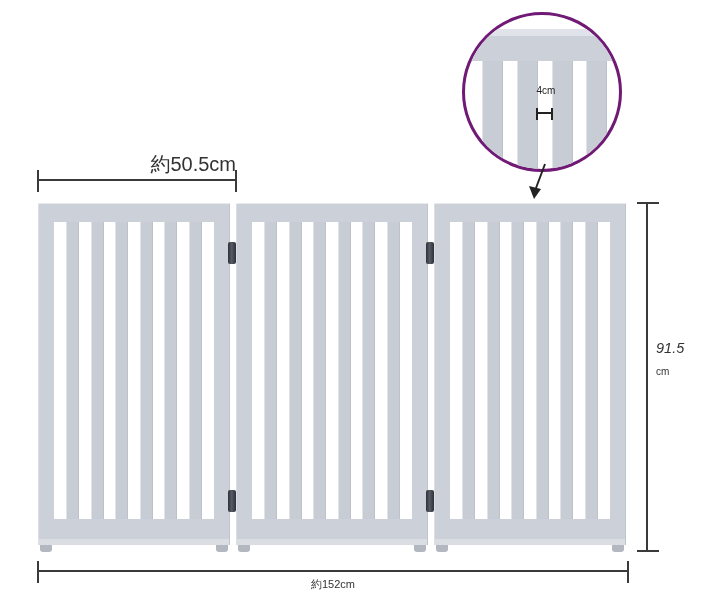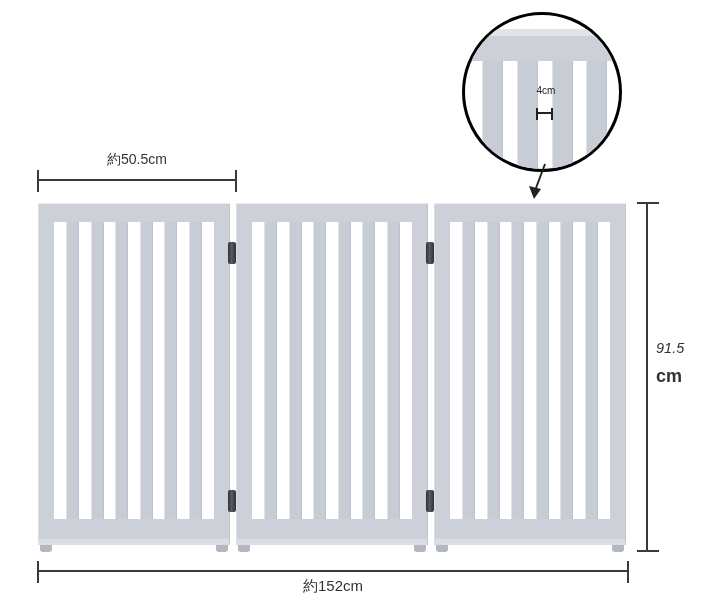--- a/index.html
+++ b/index.html
@@ -14,24 +14,24 @@
   .hdim::after{right:-1px;}
   .vdim{position:absolute;border-left:2px solid var(--line,#3a3a3a);}
   .vdim::before,.vdim::after{content:'';position:absolute;left:-11px;width:22px;border-top:2px solid var(--line,#3a3a3a);}
   .vdim::before{top:-1px;}
   .vdim::after{bottom:-1px;}
   .dim-top{left:38px;top:179px;width:198px;}
   .dim-bottom{left:38px;top:570px;width:590px;}
   .dim-right{left:646px;top:203px;height:348px;}
   
   .lbl{position:absolute;font-size:14px;color:#333;white-space:nowrap;}
-  .lbl-panel-width{left:38px;top:151px;width:198px;text-align:center;font-size:14px;}
-  .lbl-total-width{left:38px;top:577px;width:590px;text-align:center;font-size:15px;}
+  .lbl-panel-width{left:38px;top:151px;width:198px;text-align:right;font-size:20px;}
+  .lbl-total-width{left:38px;top:577px;width:590px;text-align:center;font-size:11px;}
   .lbl-height-value{left:656px;top:340px;font-size:14.5px;font-style:italic;}
-  .lbl-height-unit{left:656px;top:366px;font-size:18px;font-weight:bold;}
+  .lbl-height-unit{left:656px;top:366px;font-size:10px;}
   
   .gate{position:absolute;left:38px;top:203px;width:588px;height:342px;}
   .panel{
     position:absolute;top:0;width:192px;height:342px;background:var(--frame,#ccd1d9);
     box-shadow:inset 0 1px 0 rgba(255,255,255,.55), inset -1px 0 0 rgba(0,0,0,.06), inset 1px 0 0 rgba(255,255,255,.3);
   }
   .panel::after{content:'';position:absolute;left:1px;right:1px;bottom:0;height:6px;background:#dadde2;}
   .p1{left:0;} .p2{left:198px;} .p3{left:396px;}
   .panel-slats{
     position:absolute;left:16px;right:16px;top:19px;bottom:26px;background:#fff;
@@ -43,21 +43,21 @@
   }
   .foot{position:absolute;top:100%;width:12px;height:7px;background:var(--foot,#b3b7c0);border-radius:0 0 3px 3px;}
   .foot-l{left:2px;} .foot-r{right:2px;}
   .hinge{position:absolute;width:8px;height:22px;border-radius:2px;
     background:linear-gradient(to right, #2e3138, var(--hinge,#555a63) 45%, #2e3138);}
   .hinge-tl{left:190px;top:39px;} .hinge-bl{left:190px;top:287px;}
   .hinge-tr{left:388px;top:39px;} .hinge-br{left:388px;top:287px;}
   
   .detail-circle{
     position:absolute;left:462px;top:12px;width:160px;height:160px;box-sizing:border-box;
-    border:3px solid #000000;border-radius:50%;overflow:hidden;background:#fff;
+    border:3px solid #701a75;border-radius:50%;overflow:hidden;background:#fff;
   }
   .dc-rail{position:absolute;left:-6px;right:-6px;top:14px;height:32px;background:var(--frame,#ccd1d9);}
   .dc-rail::before{content:'';position:absolute;left:0;right:0;top:0;height:7px;background:#e0e3e9;}
   .dc-slat{position:absolute;top:46px;bottom:-4px;width:21px;background:var(--slat,#c7ccd5);
     box-shadow:inset 1px 0 0 rgba(255,255,255,.45), inset -1px 0 0 rgba(0,0,0,.05);}
   .cs1{left:17px;} .cs2{left:52px;} .cs3{left:87px;} .cs4{left:121px;}
   .dc-gap-label{position:absolute;left:56px;top:70px;width:50px;text-align:center;font-size:10px;color:#222;}
   .dc-gap-dim{position:absolute;left:71px;top:93px;width:17px;height:12px;box-sizing:border-box;
     border-left:2px solid #222;border-right:2px solid #222;}
   .dc-gap-dim::after{content:'';position:absolute;left:0;right:0;top:4px;border-top:2px solid #222;}

